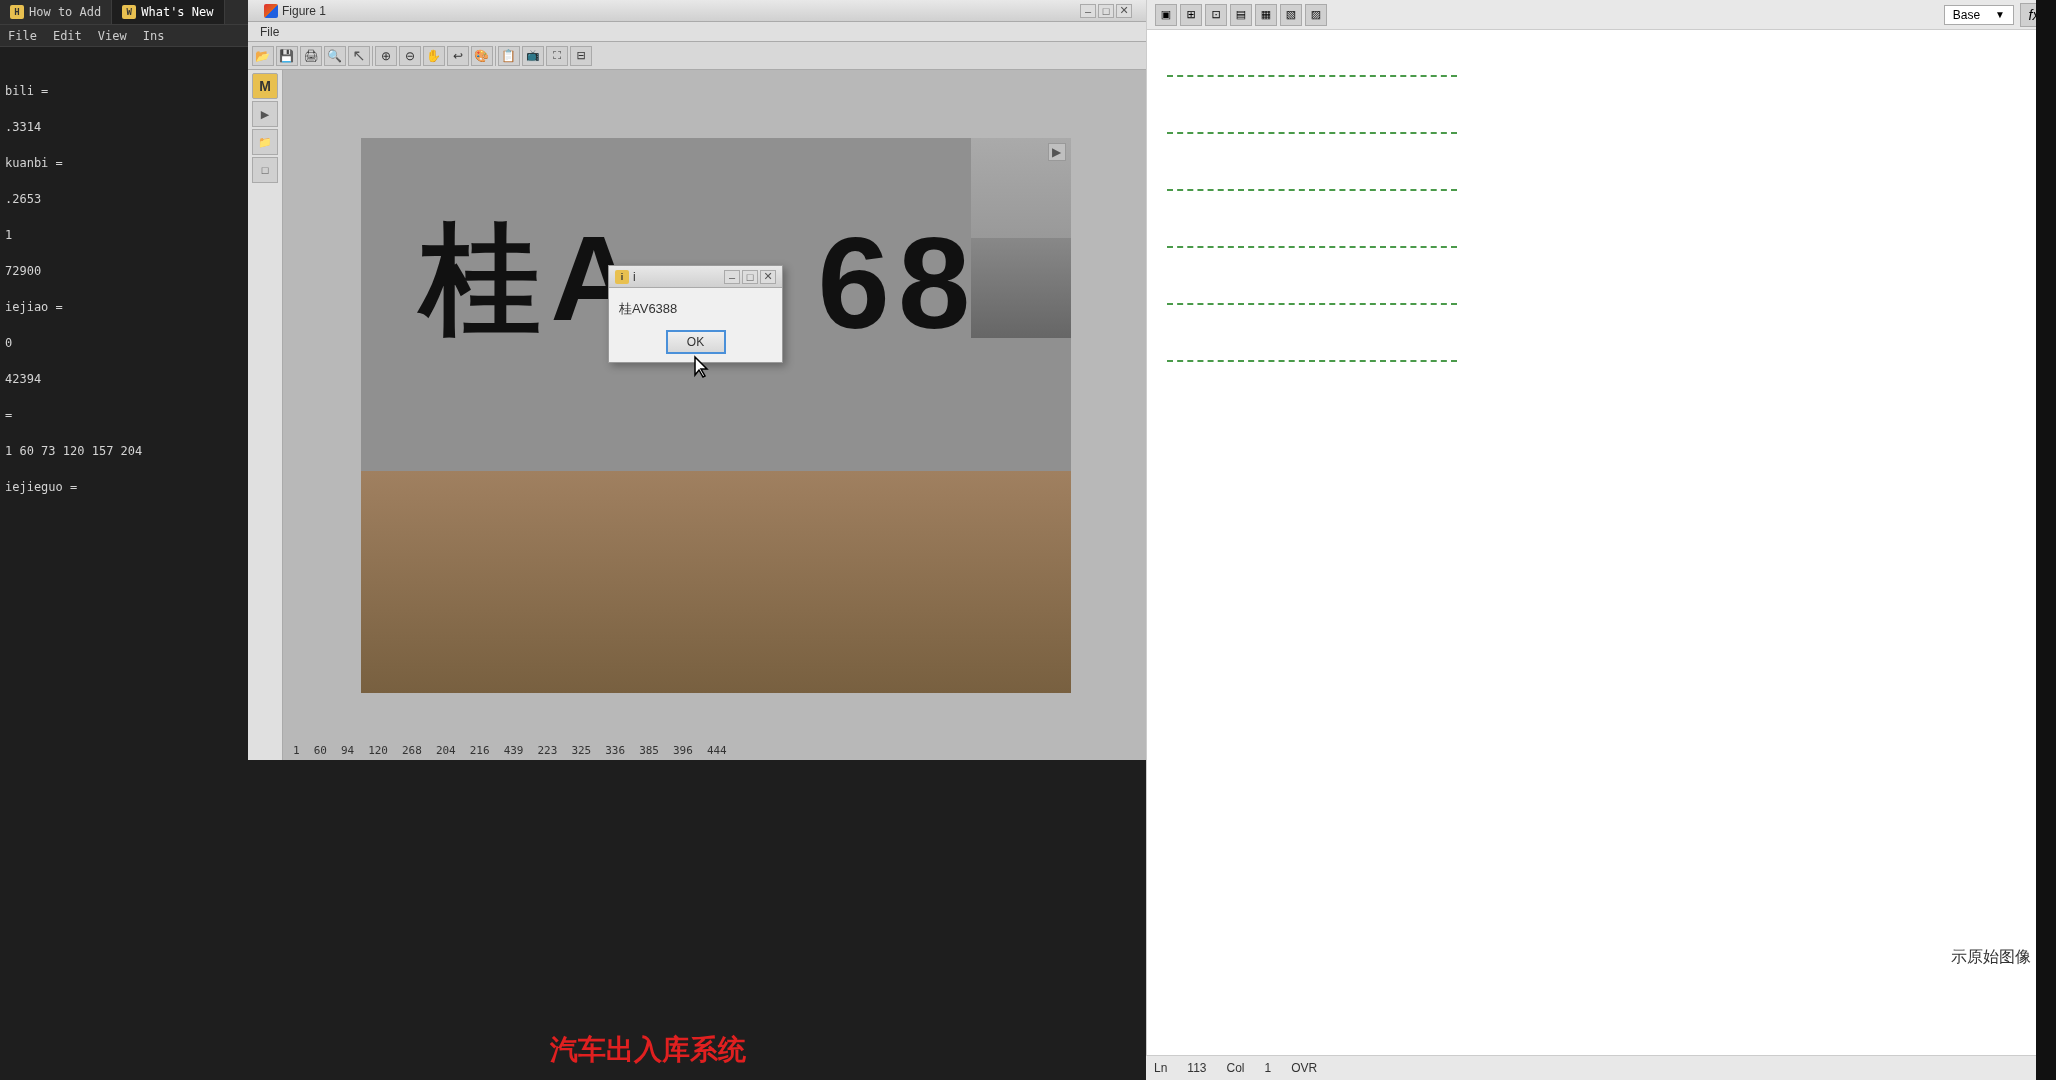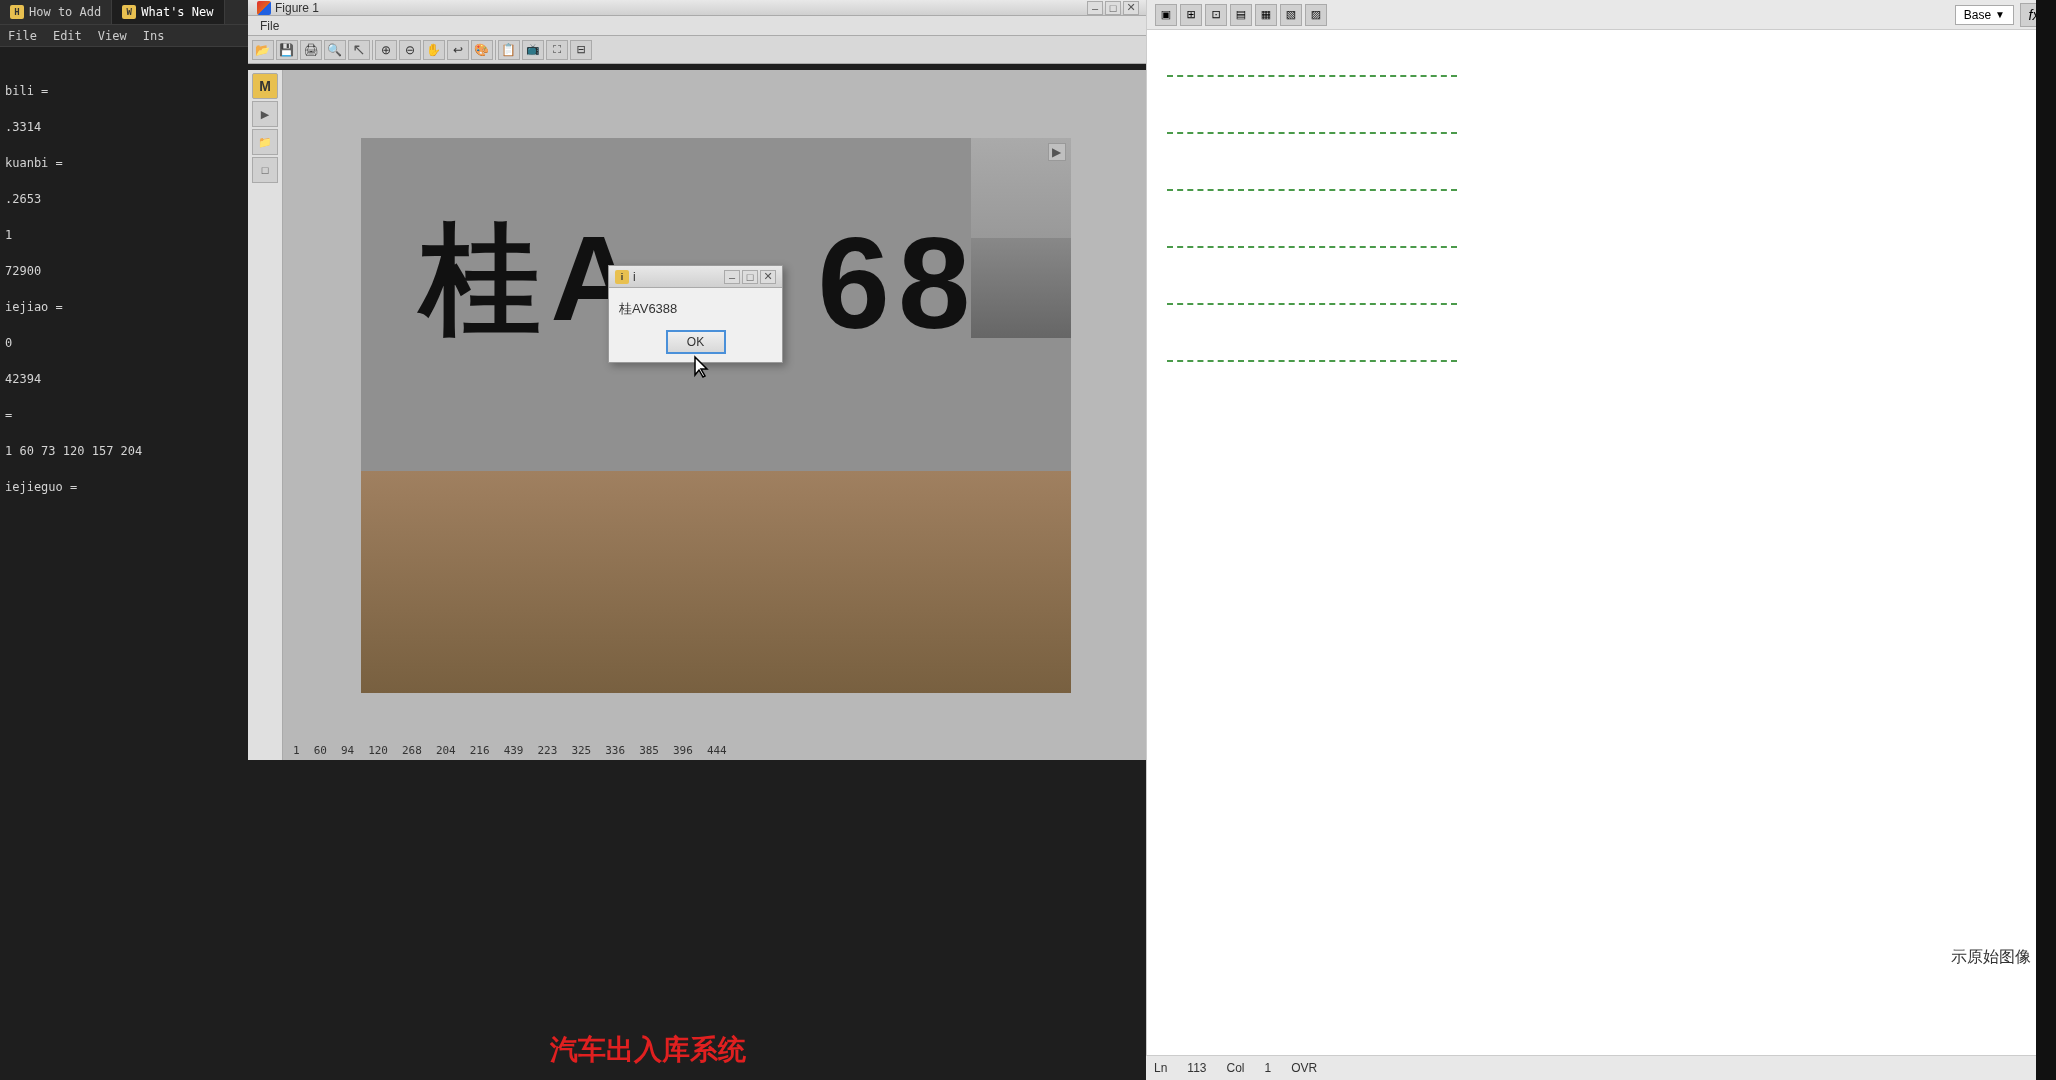--- a/index.html
+++ b/index.html
@@ -117,26 +117,26 @@
       height: 20px;
       display: flex;
       align-items: center;
       justify-content: center;
       cursor: pointer;
       font-size: 12px;
       color: #333;
     }
 
     .figure-titlebar {
-      height: 16px;
+      height: 22px;
       background: linear-gradient(to bottom, #e8e8e8, #d0d0d0);
       display: flex;
       align-items: center;
       border-bottom: 1px solid #aaa;
-      padding: 0 9px;
+      padding: 0 16px;
     }
 
     .figure-menu-bar {
       height: 20px;
       background: #e0e0e0;
       display: flex;
       align-items: center;
       border-bottom: 1px solid #aaa;
       padding: 0 4px;
     }
@@ -591,21 +591,21 @@
     <div style="display:flex; gap:3px; margin-right:10px;">
       <div style="width:22px; height:22px; background:#d0d0d0; border:1px solid #aaa; display:flex; align-items:center; justify-content:center; font-size:11px; cursor:pointer;">▣</div>
       <div style="width:22px; height:22px; background:#d0d0d0; border:1px solid #aaa; display:flex; align-items:center; justify-content:center; font-size:11px; cursor:pointer;">⊞</div>
       <div style="width:22px; height:22px; background:#d0d0d0; border:1px solid #aaa; display:flex; align-items:center; justify-content:center; font-size:11px; cursor:pointer;">⊡</div>
       <div style="width:22px; height:22px; background:#d0d0d0; border:1px solid #aaa; display:flex; align-items:center; justify-content:center; font-size:11px; cursor:pointer;">▤</div>
       <div style="width:22px; height:22px; background:#d0d0d0; border:1px solid #aaa; display:flex; align-items:center; justify-content:center; font-size:11px; cursor:pointer;">▦</div>
       <div style="width:22px; height:22px; background:#d0d0d0; border:1px solid #aaa; display:flex; align-items:center; justify-content:center; font-size:11px; cursor:pointer;">▧</div>
       <div style="width:22px; height:22px; background:#d0d0d0; border:1px solid #aaa; display:flex; align-items:center; justify-content:center; font-size:11px; cursor:pointer;">▨</div>
     </div>
 
-    <div style="display:flex; align-items:center; border:1px solid #aaa; background:#fff; padding:2px 8px; gap:4px; cursor:pointer; margin-left:auto;">
+    <div style="display:flex; align-items:center; border:1px solid #aaa; background:#fff; padding:2px 8px; gap:15px; cursor:pointer; margin-left:auto;">
       <span style="font-size:12px;">Base</span>
       <span style="font-size:10px;">▼</span>
     </div>
 
     <div style="width:28px; height:24px; background:#d0d0d0; border:1px solid #aaa; display:flex; align-items:center; justify-content:center; font-size:14px; cursor:pointer; font-style:italic; margin-left:4px;">
       <span>fx</span>
     </div>
   </div>
 
   <div class="right-content">

